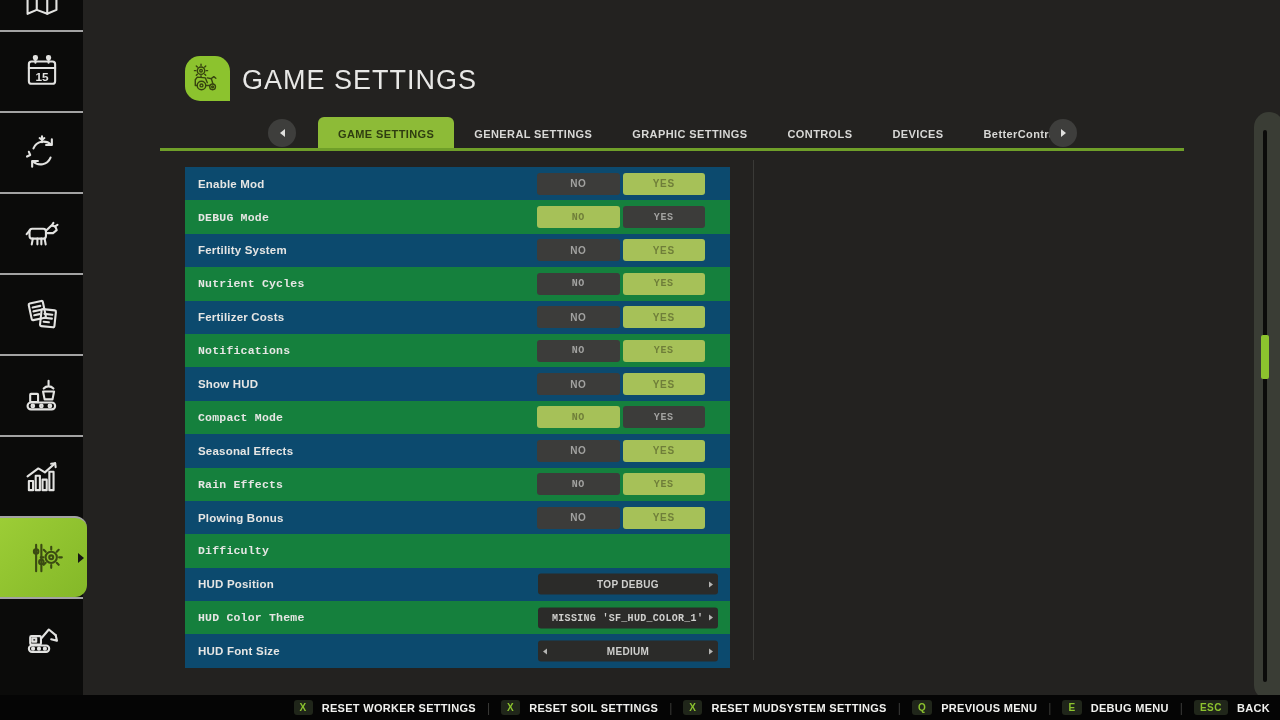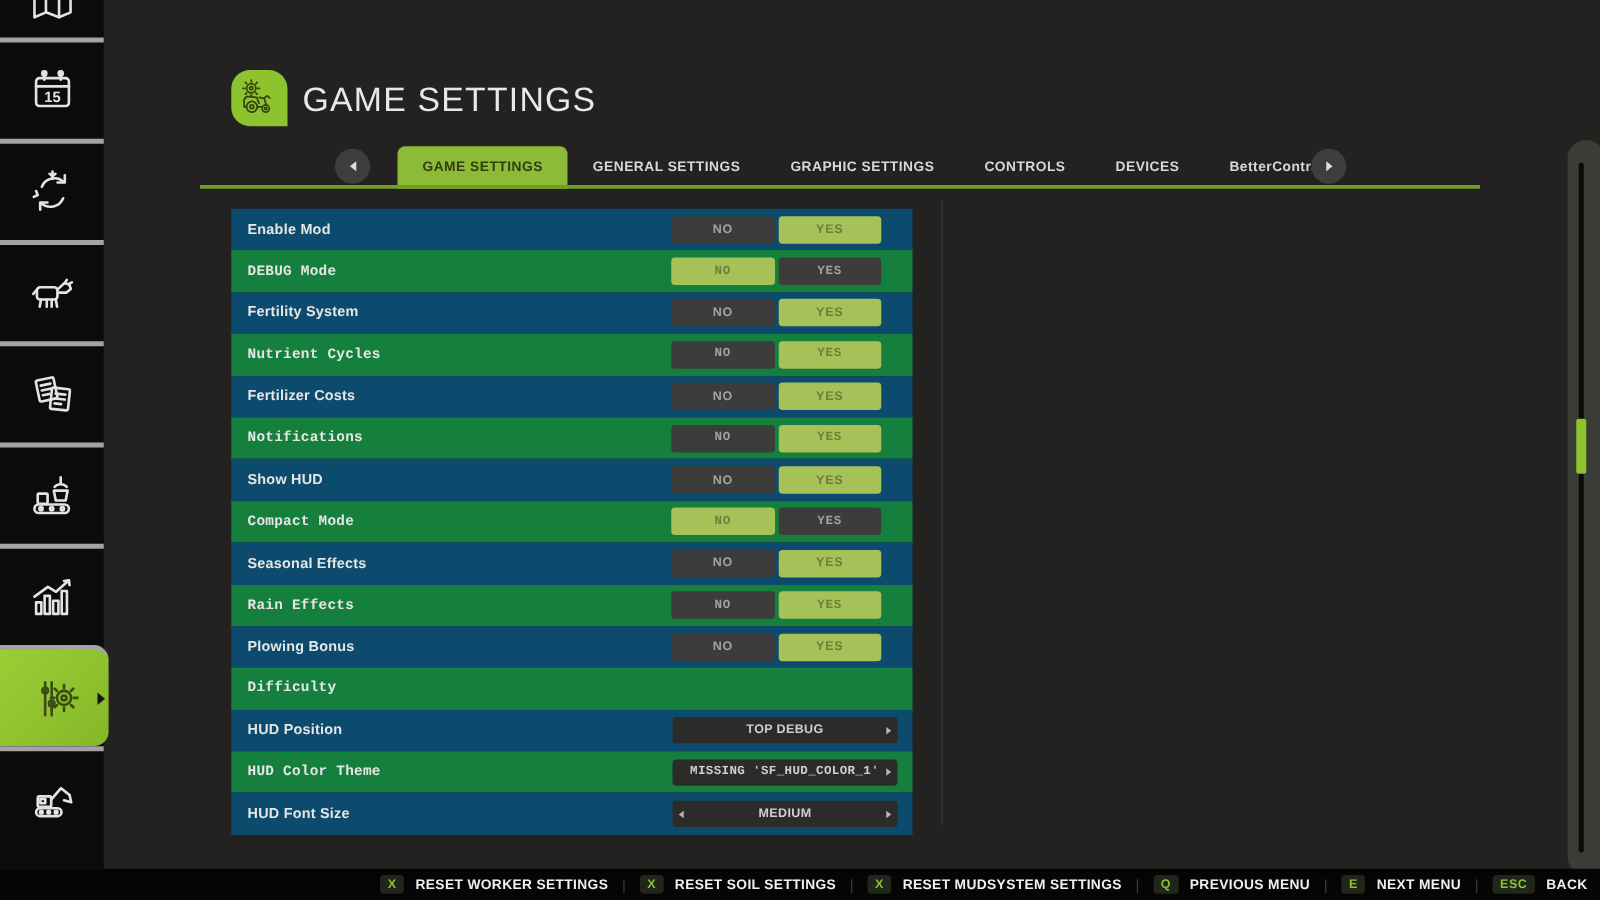--- a/index.html
+++ b/index.html
@@ -2,21 +2,21 @@
 <html><head>
 <meta charset="utf-8">
 <style>
   * { margin:0; padding:0; box-sizing:border-box; }
   html,body { width:1280px; height:720px; overflow:hidden; background:#000; }
   body { font-family:"Liberation Sans", sans-serif; }
   .screen { position:relative; width:1280px; height:720px; background:#232220; overflow:hidden; }
 
   
   .sidebar { position:absolute; left:0; top:0; width:83px; height:695px; background:#0b0b0a; z-index:5; }
-  .side-item { position:relative; width:83px; height:81px; border-top:4px solid #a3a3a3;
+  .side-item { position:relative; width:83px; height:81px; border-top:2px solid #a3a3a3;
                display:flex; align-items:center; justify-content:center; cursor:pointer; }
   .side-item.partial { height:30px; border-top:none; overflow:hidden; }
   .side-item.partial .side-icon { margin-top:-26px; }
   .side-icon { width:42px; height:42px; }
   .side-icon svg { width:100%; height:100%; stroke:#e3e3e1; fill:none; stroke-width:1.6; stroke-linecap:round; stroke-linejoin:round; }
   .side-item.active { width:87px; background:linear-gradient(135deg,#9ccd36,#84b828); border-radius:0 12px 12px 0; }
   .side-item.active .side-icon svg { stroke:#3b4b12; }
   .side-item.active::after { content:''; position:absolute; right:3px; top:50%; transform:translateY(-50%);
                border-left:6px solid #161614; border-top:5px solid transparent; border-bottom:5px solid transparent; }
 
@@ -354,21 +354,21 @@
         <span class="f-label">RESET MUDSYSTEM SETTINGS</span>
       </div>
       <span class="f-sep">|</span>
       <div class="f-item">
         <span class="f-key">Q</span>
         <span class="f-label">PREVIOUS MENU</span>
       </div>
       <span class="f-sep">|</span>
       <div class="f-item">
         <span class="f-key">E</span>
-        <span class="f-label">NEXT MENU</span>
+        <span class="f-label">DEBUG MENU</span>
       </div>
       <span class="f-sep">|</span>
       <div class="f-item">
         <span class="f-key">ESC</span>
         <span class="f-label">BACK</span>
       </div>
     </div>
 
 </div>
 

